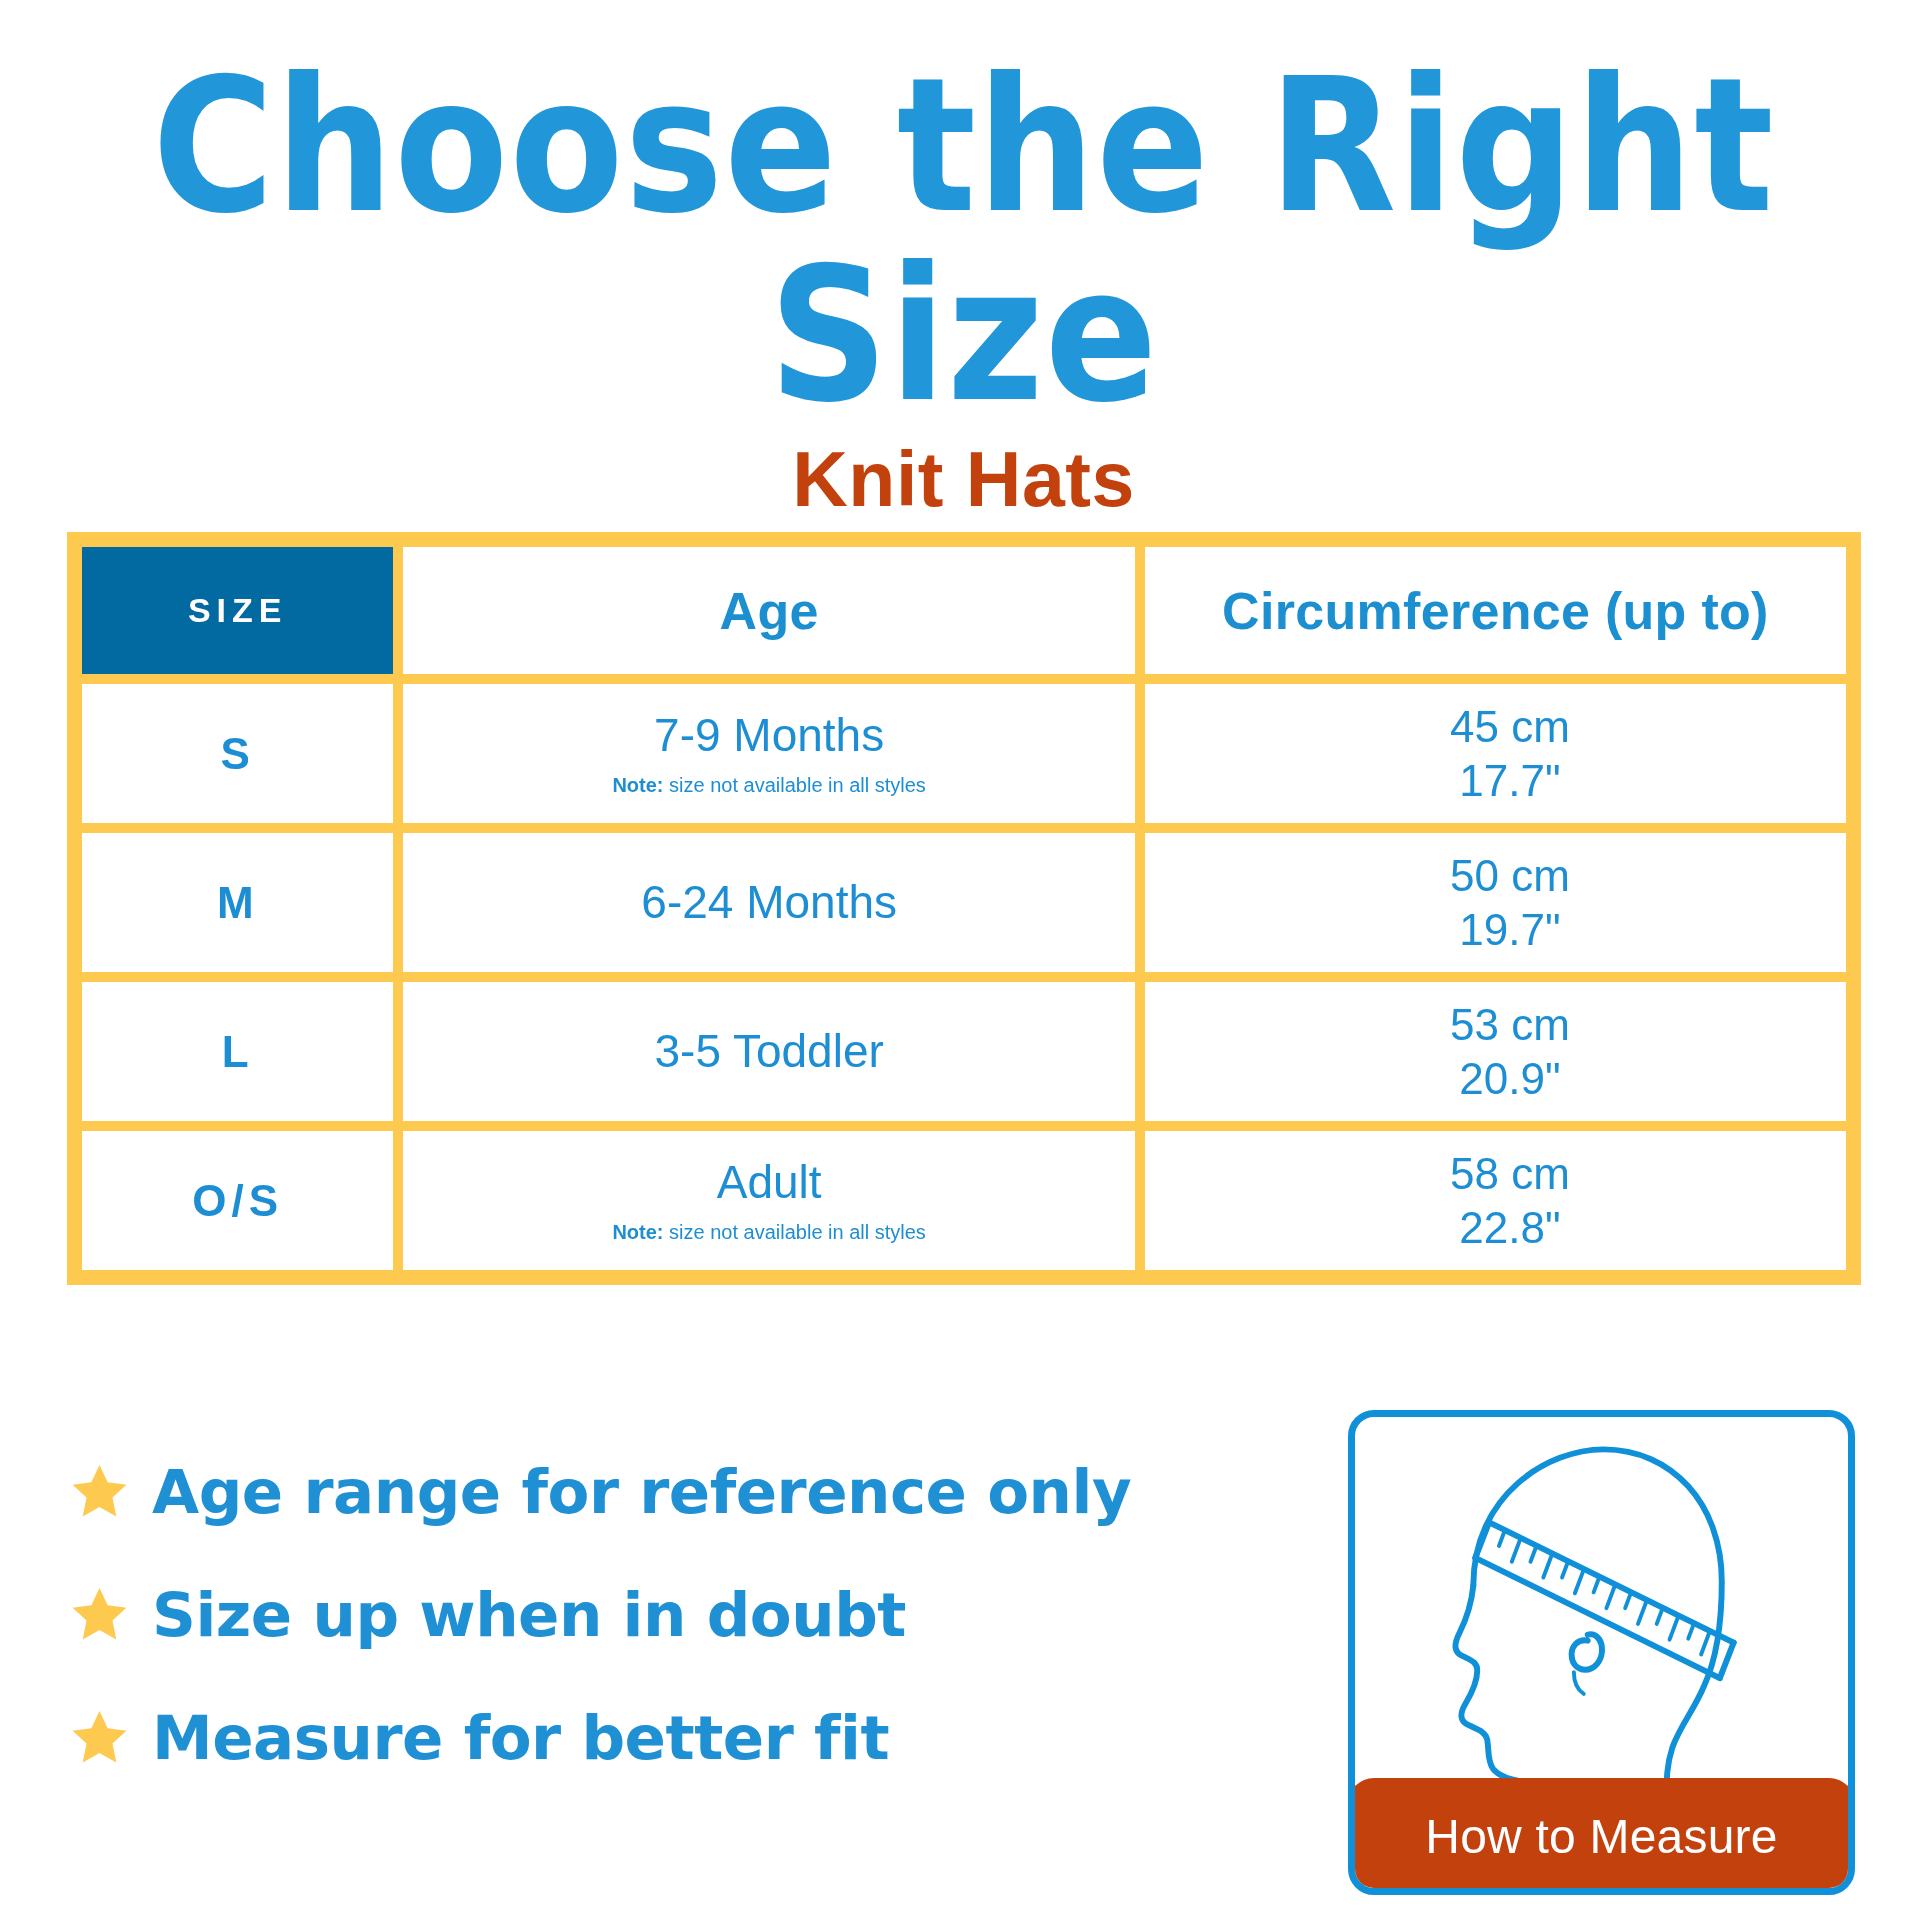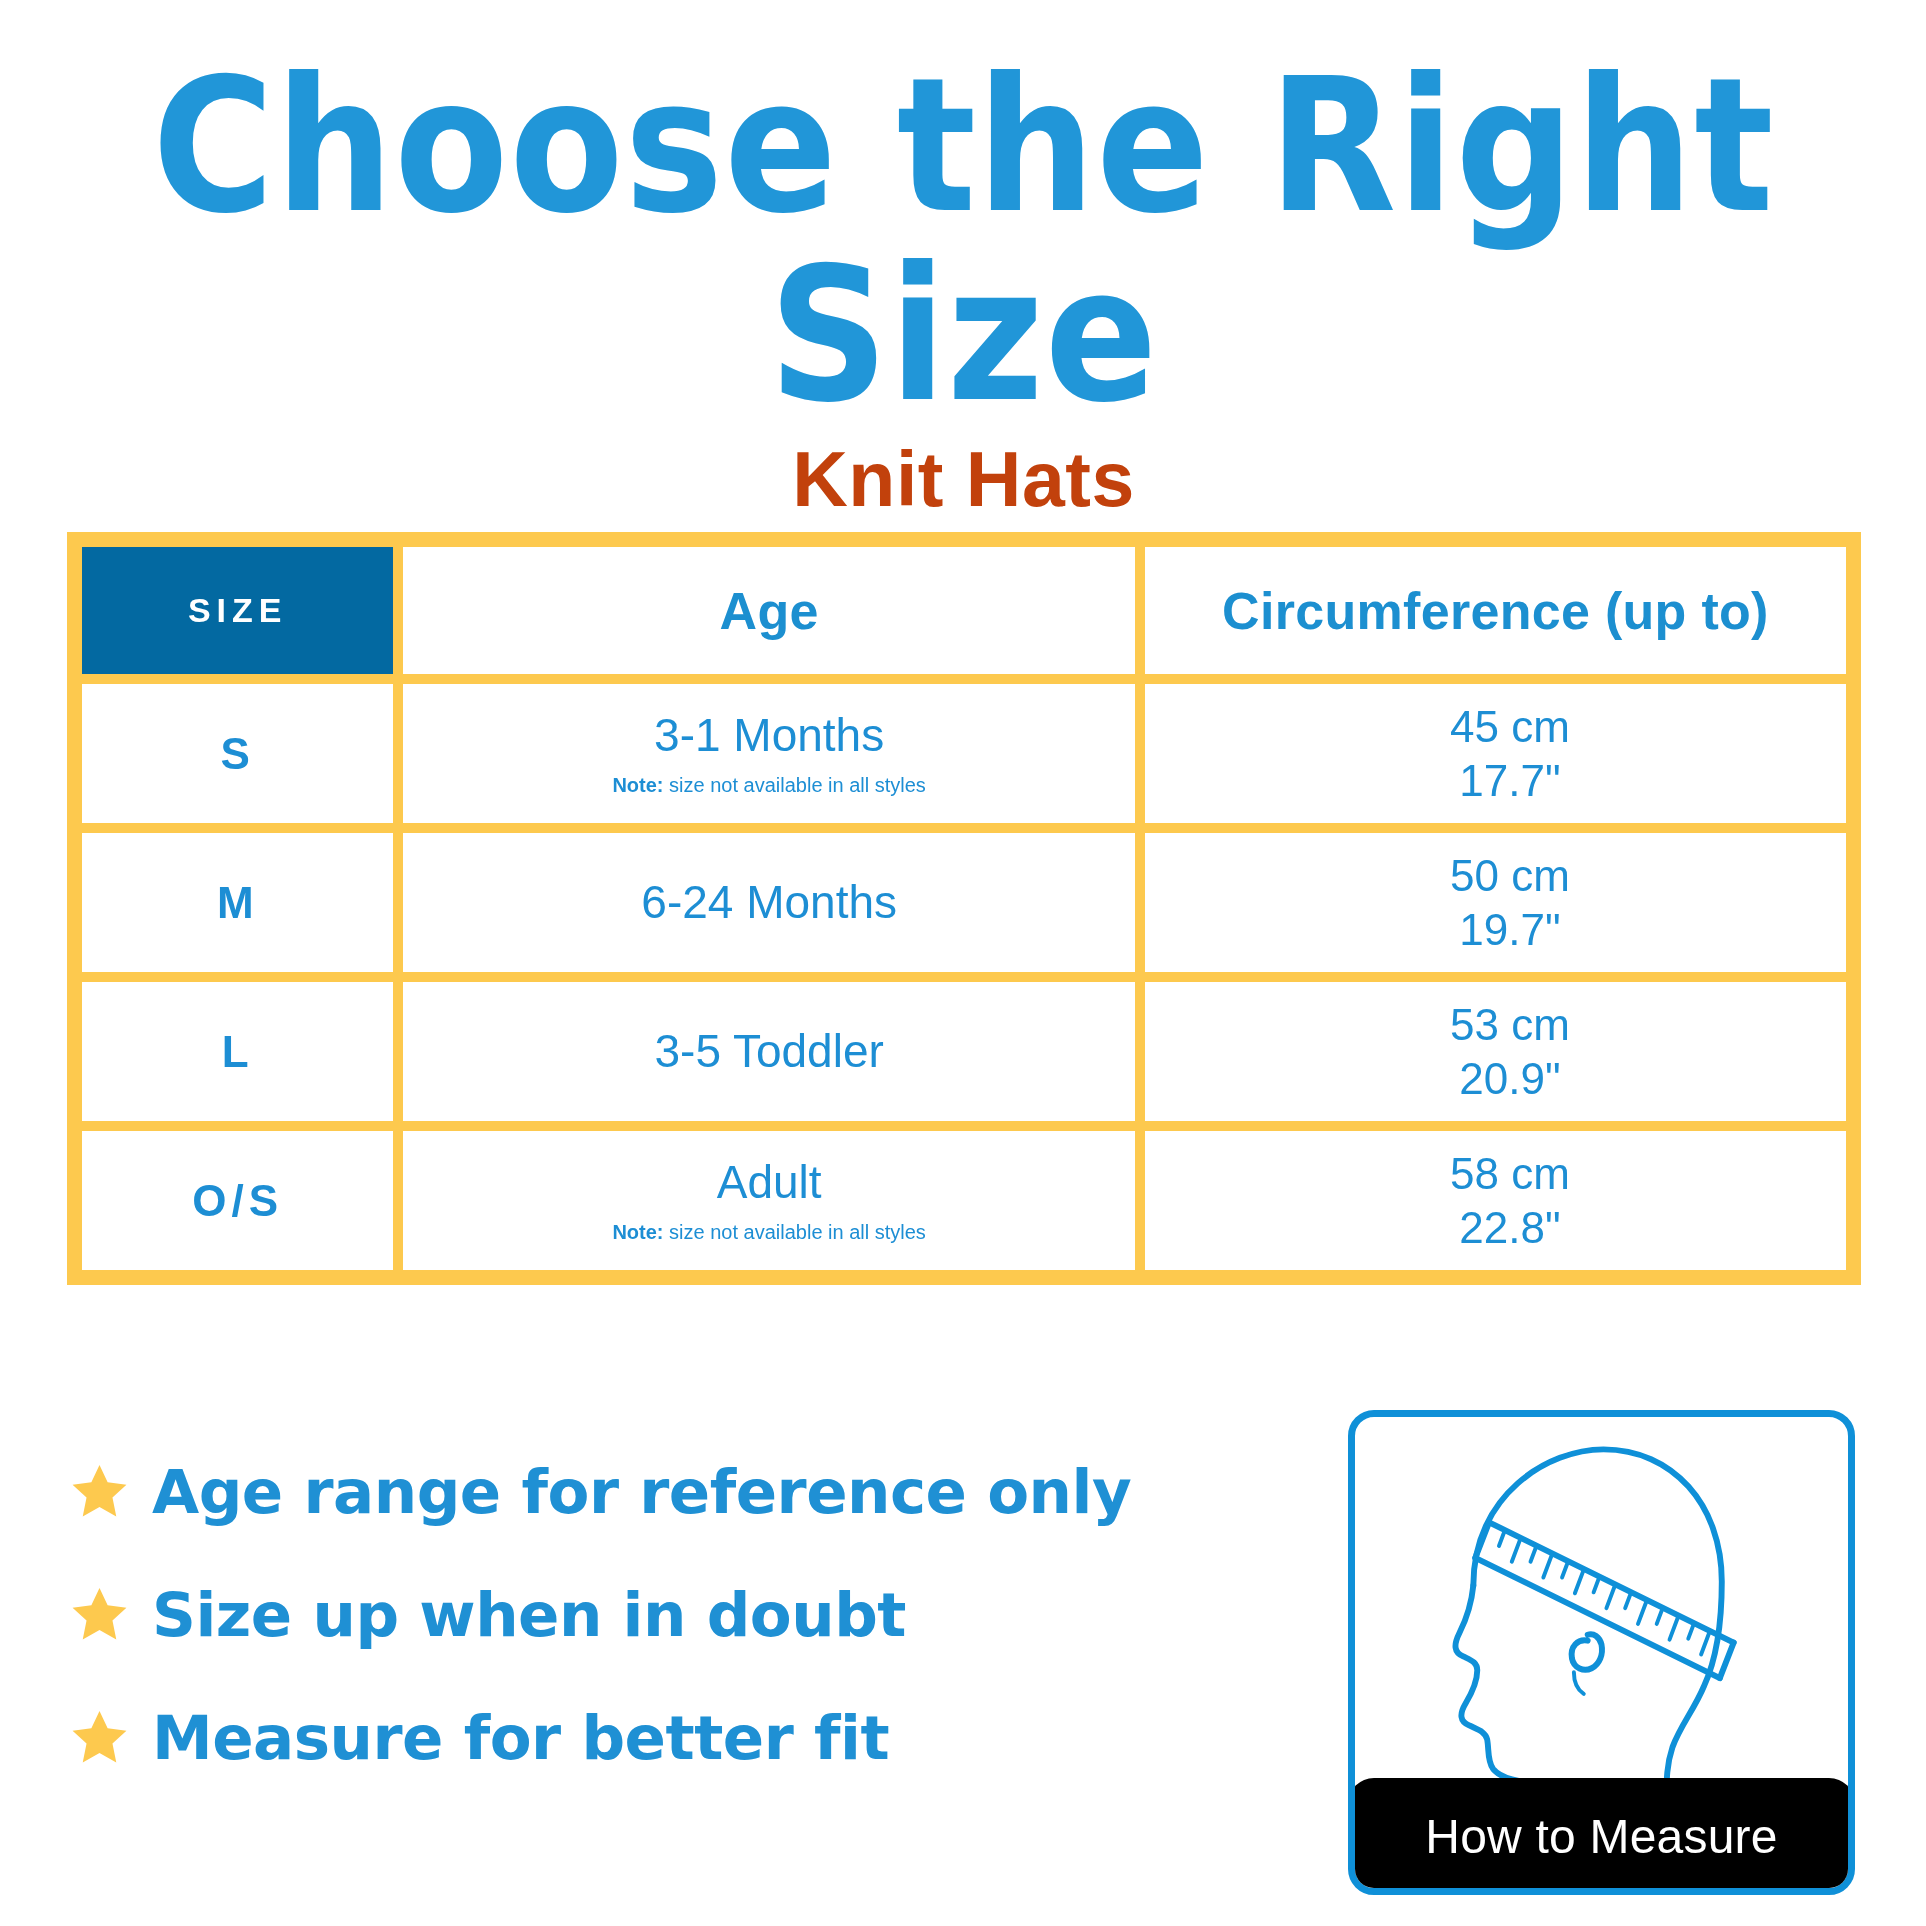--- a/index.html
+++ b/index.html
@@ -173,21 +173,21 @@
     top: 0;
     width: 493px;
     height: 396px;
   }
   .measure-label {
     position: absolute;
     left: -7px;
     bottom: -7px;
     width: 507px;
     height: 117px;
-    background: #000000;
+    background: #c2410c;
     border-radius: 26px;
     display: flex;
     align-items: center;
     justify-content: center;
     color: #ffffff;
     font-family: "Liberation Sans", sans-serif;
     font-size: 48px;
     font-weight: 400;
     letter-spacing: 0.2px;
     box-sizing: border-box;
@@ -209,21 +209,21 @@
         <th class="size-head col-size">SIZE</th>
         <th class="col-head col-age">Age</th>
         <th class="col-head col-circ">Circumference (up to)</th>
       </tr>
     </thead>
     <tbody>
 
       <tr>
         <td class="size-cell">S</td>
         <td>
-          <div class="age-main">3-1 Months</div>
+          <div class="age-main">7-9 Months</div>
           <div class="age-note"><b>Note:</b><span> size not available in all styles</span></div>
         </td>
         <td>
           <span class="circ-line">45 cm</span>
           <span class="circ-line">17.7"</span>
         </td>
       </tr>
 
       <tr>
         <td class="size-cell">M</td>

